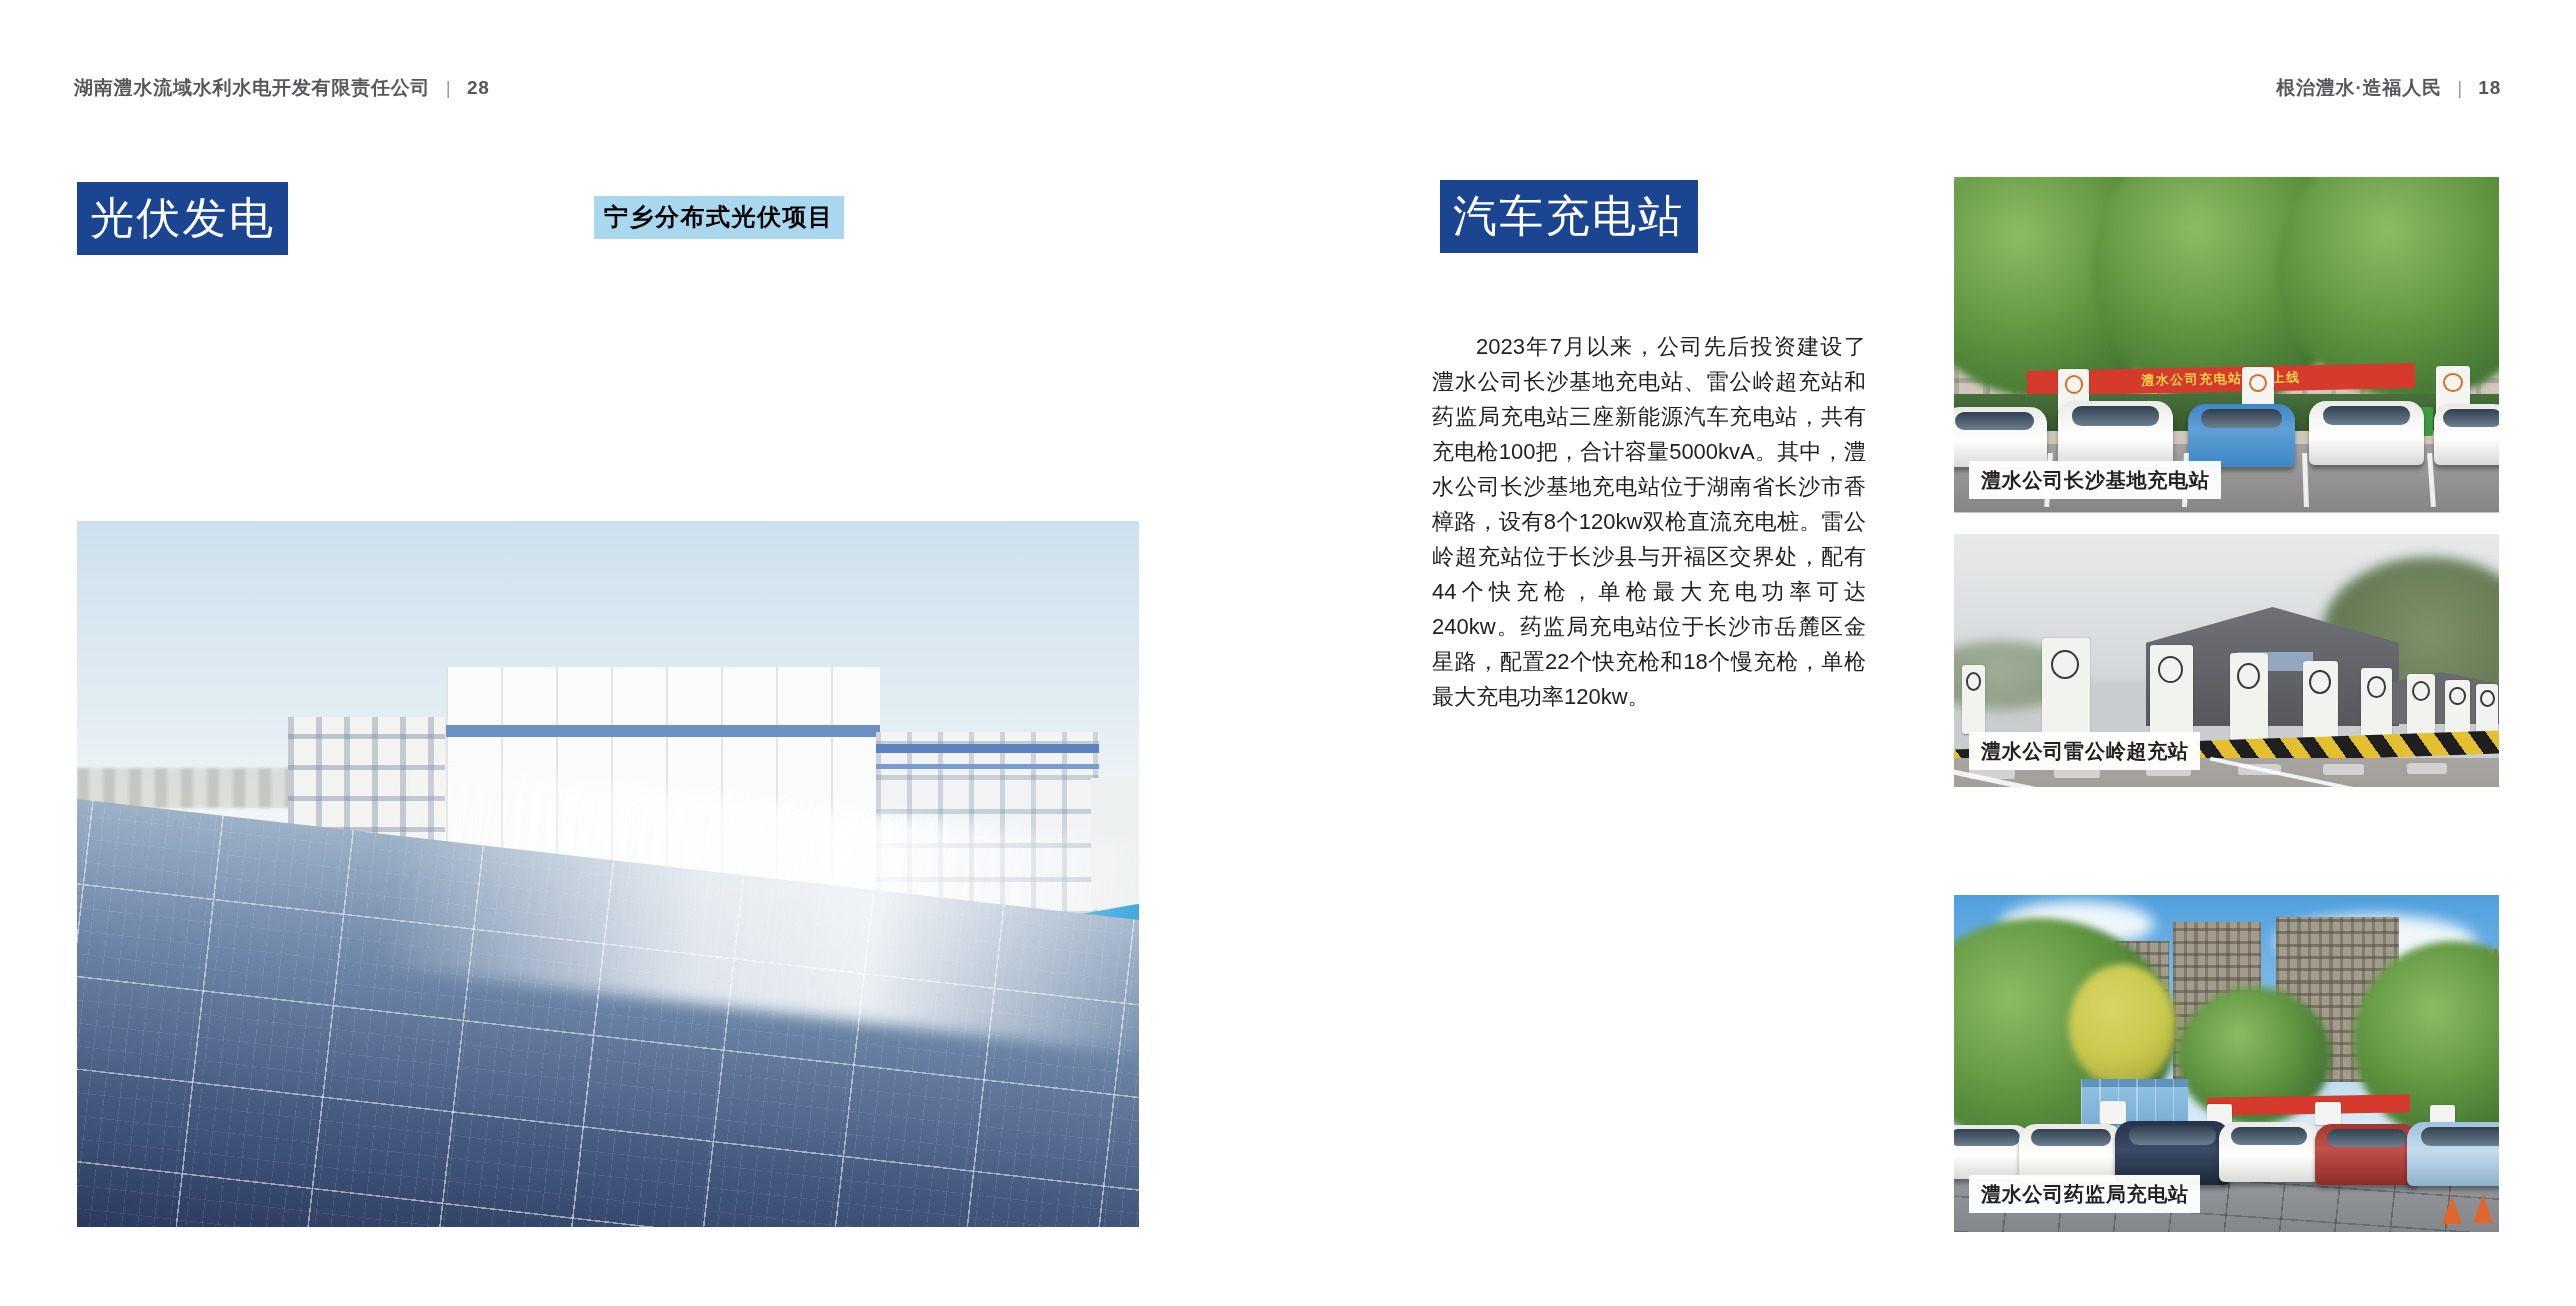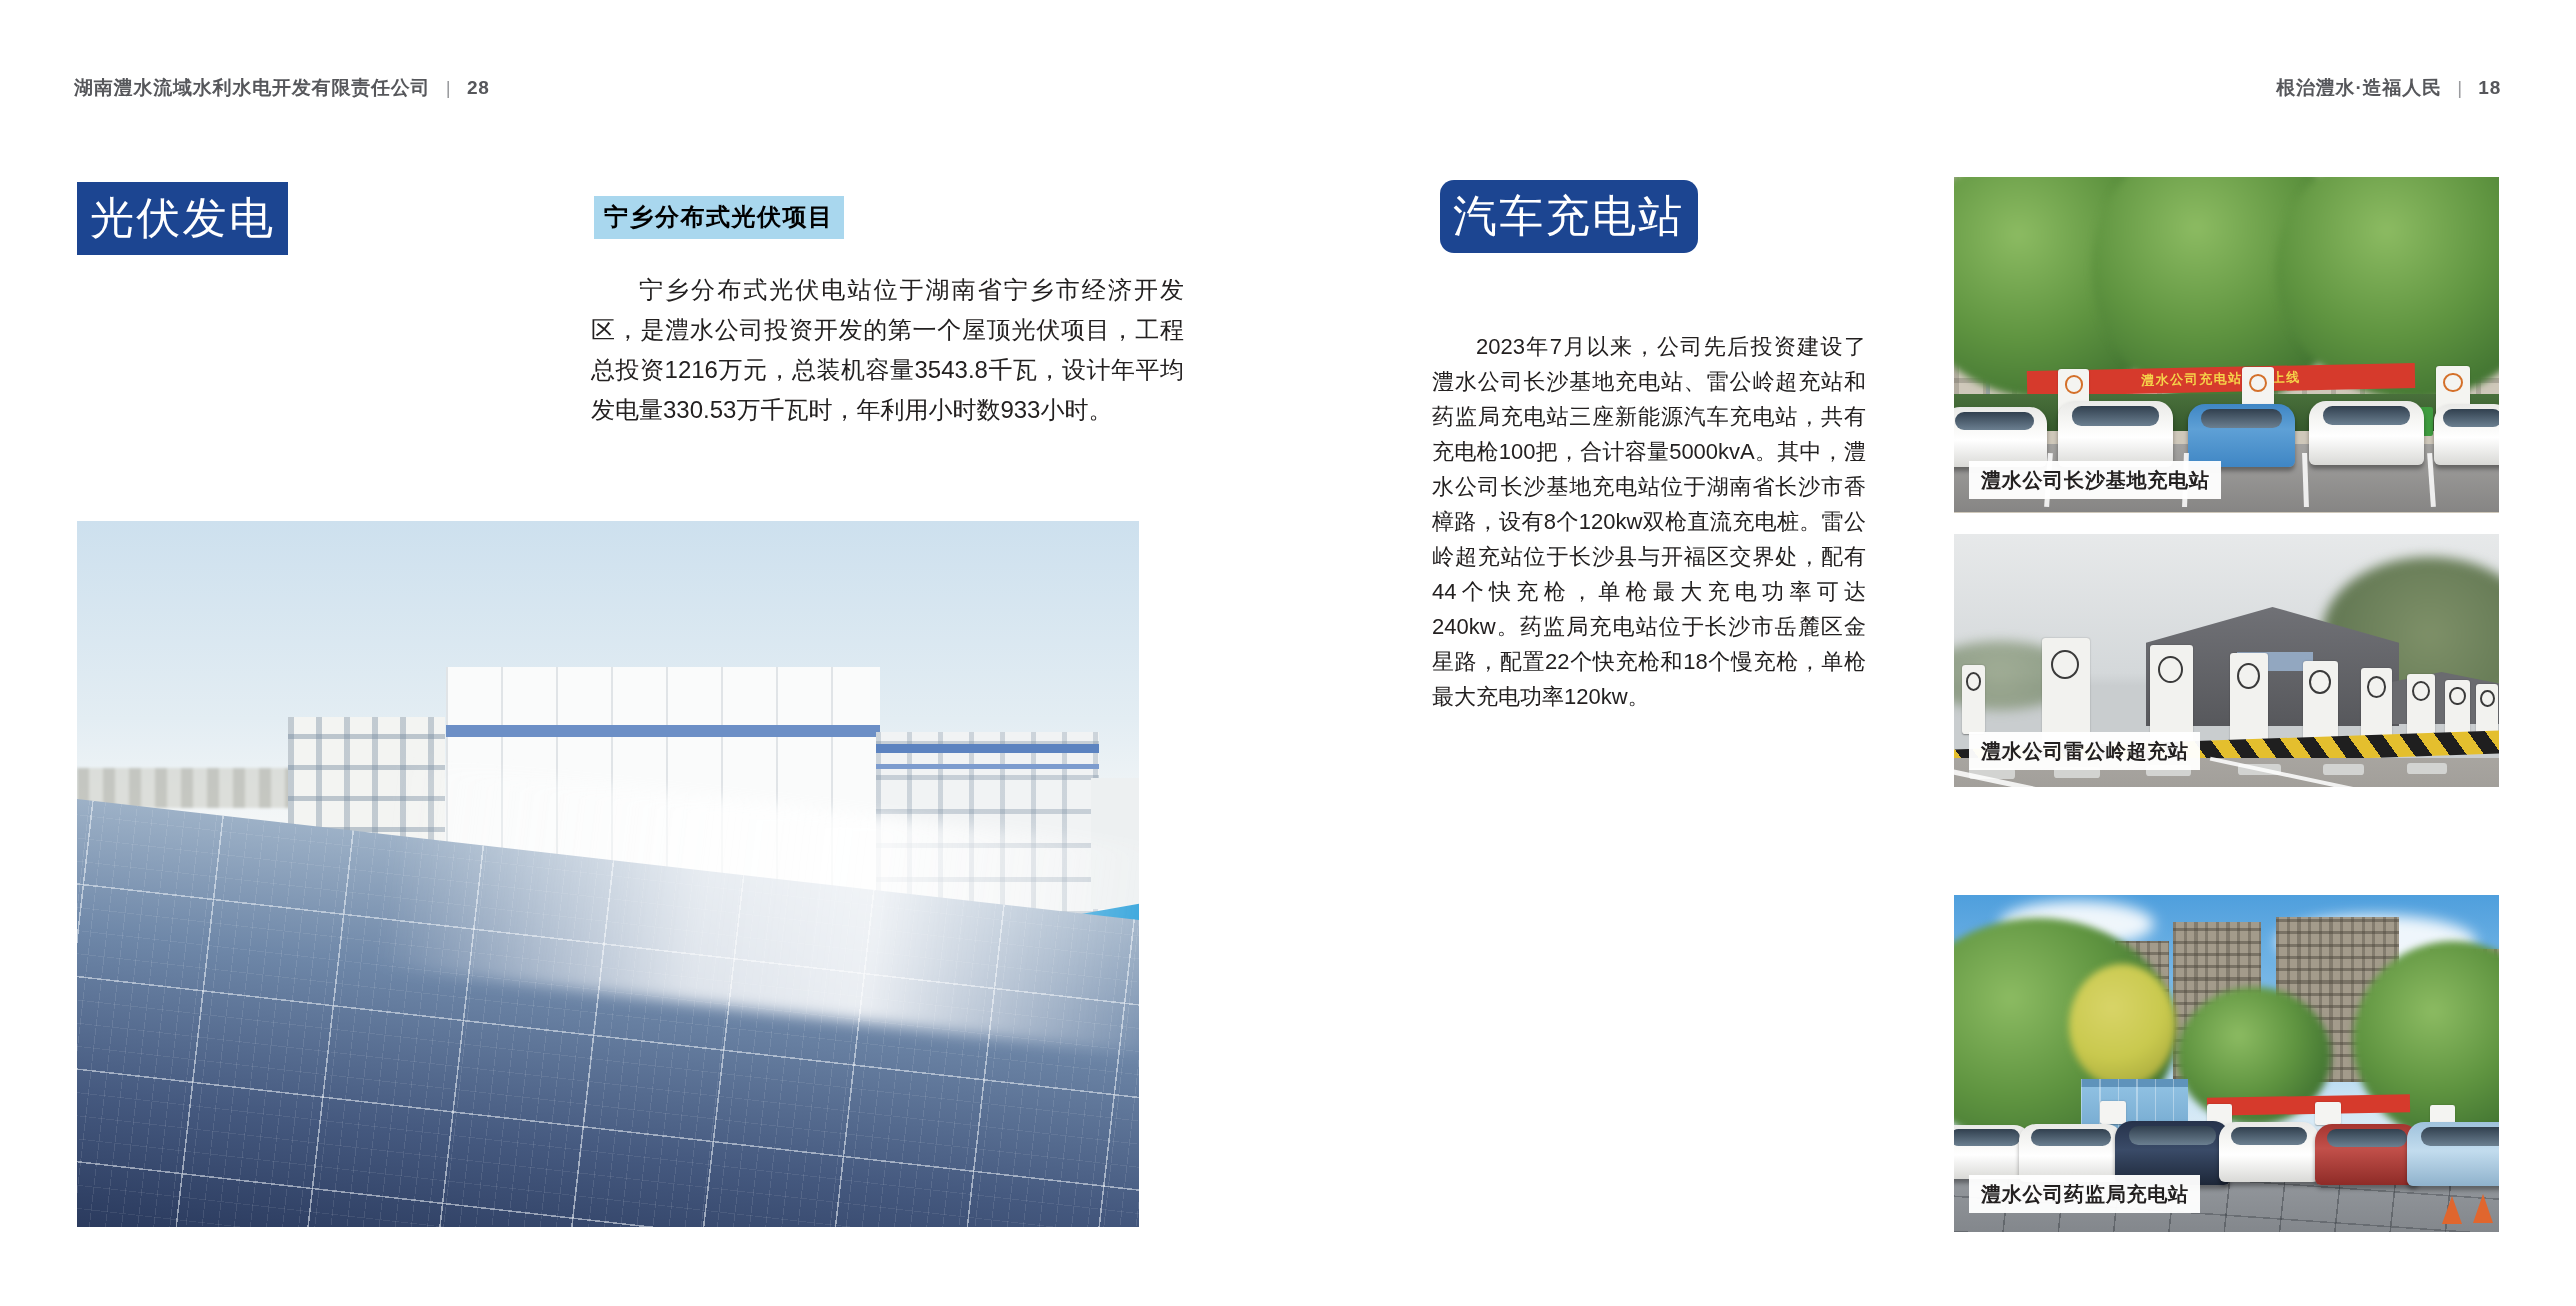--- a/index.html
+++ b/index.html
@@ -10,21 +10,21 @@
   
   .hdr{position:absolute;top:75px;font-size:19px;font-weight:bold;color:#56575b;letter-spacing:0.8px;white-space:nowrap;}
   .hdr .sep{font-weight:400;color:#9a9b9e;margin:0 15.4px;}
   .hdr-left{left:74px;}
   .hdr-right{right:75px;}
 
   
   .badge{position:absolute;background:#1c4591;color:#ffffff;font-size:44px;font-weight:normal;
          padding:7px 13px;letter-spacing:2.3px;white-space:nowrap;}
   .badge-solar{left:77px;top:182px;}
-  .badge-charge{left:1440px;top:180px;border-radius:14px;}
+  .badge-charge{left:1440px;top:180px;}
 
   
   .subtitle{position:absolute;left:594px;top:196px;background:#a9d7ee;color:#000000;
             font-size:24px;font-weight:bold;padding:5.4px 10px;letter-spacing:1.5px;white-space:nowrap;}
 
   
   .para{position:absolute;color:#232020;text-align:justify;text-indent:2em;}
   .para-solar{left:591px;top:270px;width:593px;font-size:24px;line-height:40px;}
   .para-charge{left:1432px;top:329px;width:434px;font-size:22px;line-height:35px;}
 
@@ -129,21 +129,20 @@
 
   <div class="hdr hdr-left">
     <span>湖南澧水流域水利水电开发有限责任公司</span><span class="sep">|</span><span>28</span>
   </div>
   <div class="hdr hdr-right">
     <span>根治澧水·造福人民</span><span class="sep">|</span><span>18</span>
   </div>
 
   <div class="badge badge-solar">光伏发电</div>
   <div class="subtitle">宁乡分布式光伏项目</div>
-  <div class="para para-solar">宁乡分布式光伏电站位于湖南省宁乡市经济开发区，是澧水公司投资开发的第一个屋顶光伏项目，工程总投资1216万元，总装机容量3543.8千瓦，设计年平均发电量330.53万千瓦时，年利用小时数933小时。</div>
 
   <div class="photo photo-solar">
     <div class="abs townstrip"></div>
     <div class="abs bldg bldgA"></div>
     <div class="abs bldg bldgB">
       <div class="stripe"></div>
     </div>
     <div class="abs bldg bldgC">
       <div class="stripe1"></div>
       <div class="stripe2"></div>

